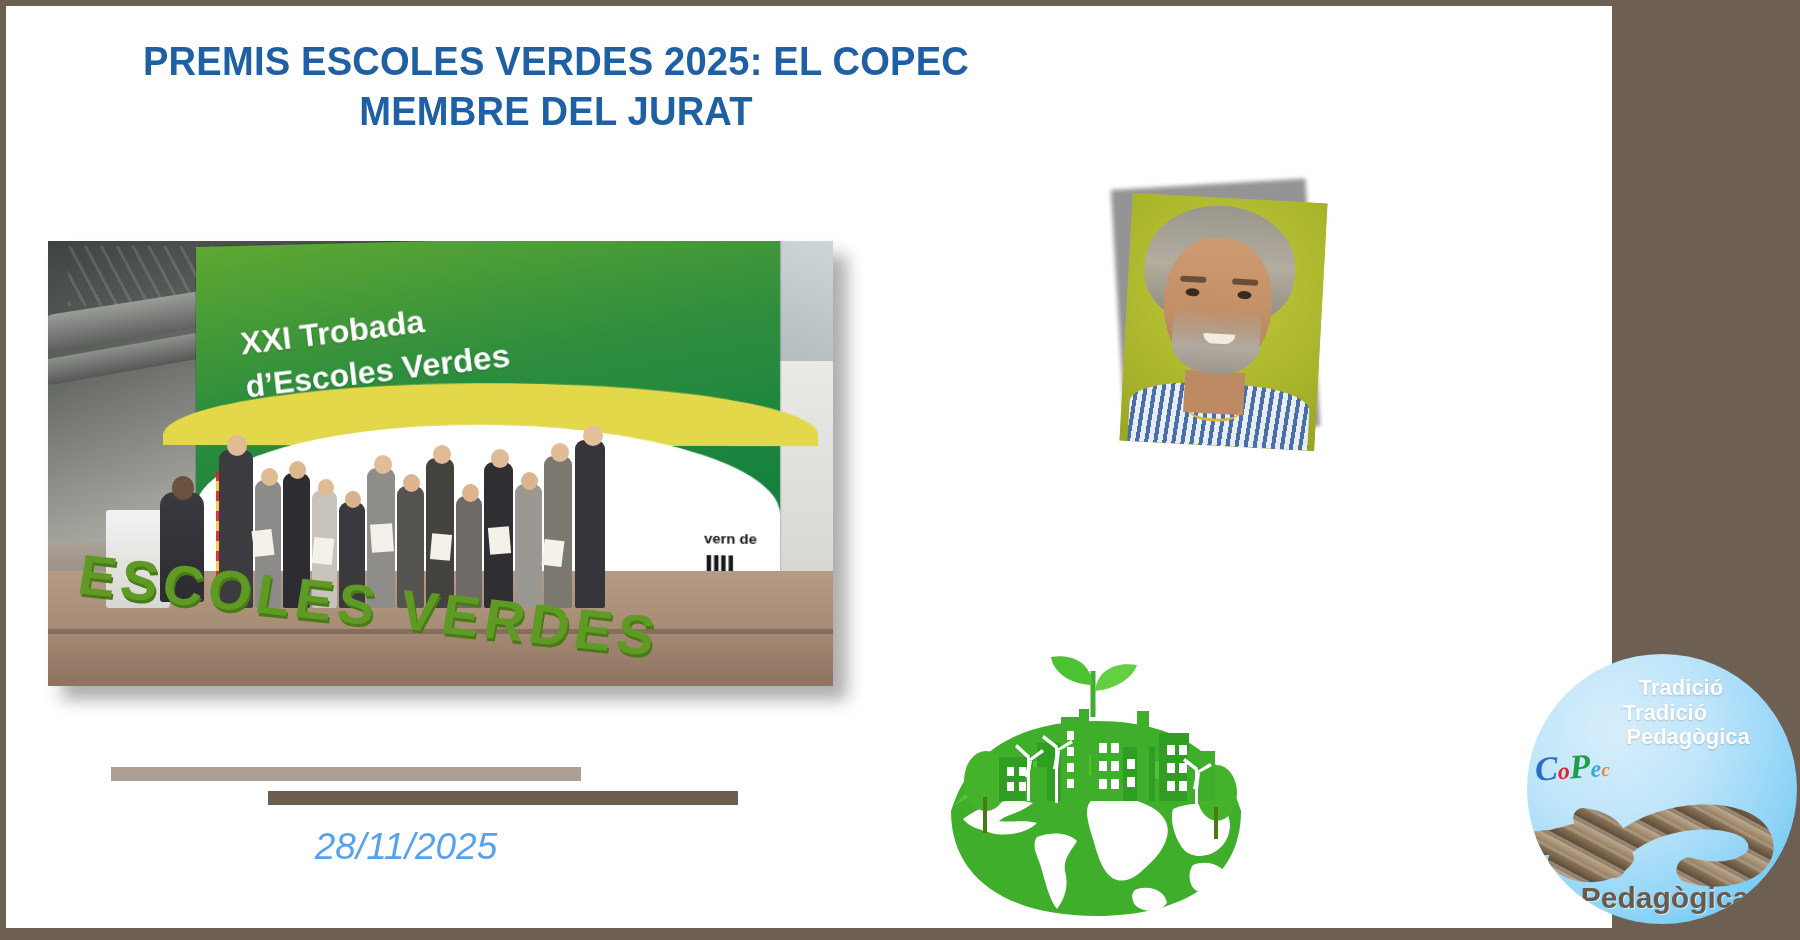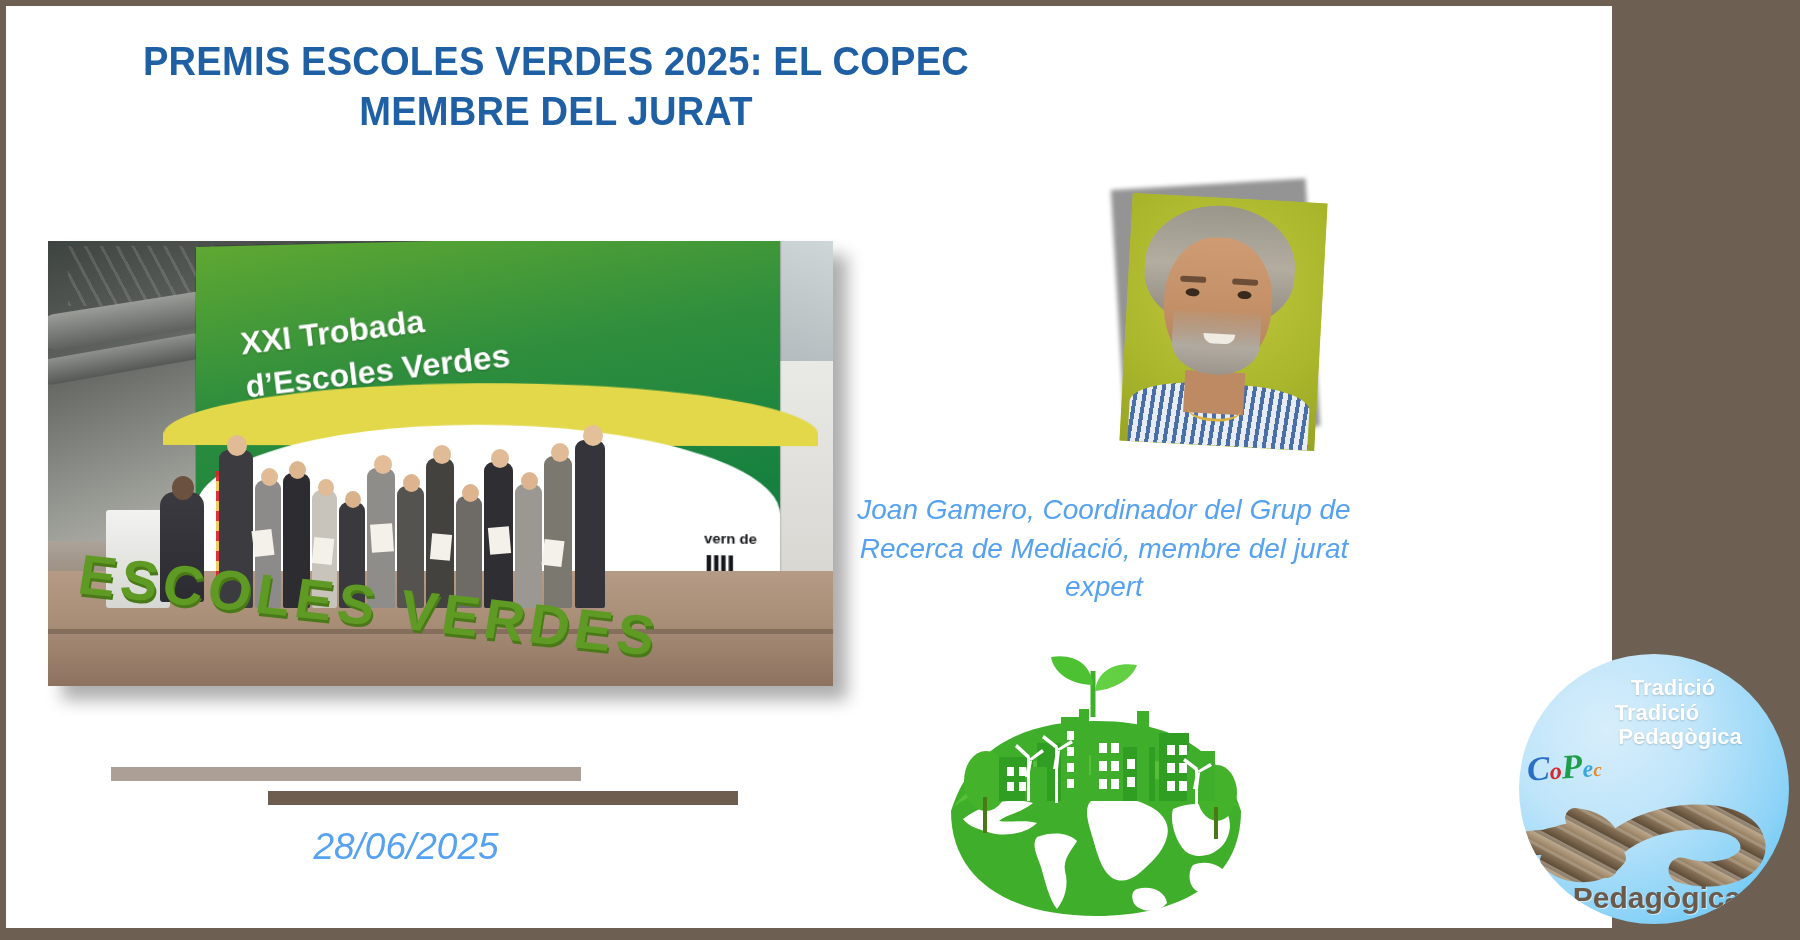--- a/index.html
+++ b/index.html
@@ -283,21 +283,21 @@
   
   #eco-globe {
     position:absolute; left:935px; top:645px; width:310px; height:265px;
   }
 
   
   #copec-logo {
     position:absolute; left:1505px; top:648px; width:270px; height:270px;
   }
   #copec-circle {
-    position:absolute; left:8px; top:0; width:100%; height:100%;
+    position:absolute; left:16px; top:0; width:100%; height:100%;
     border-radius:50%;
     background: radial-gradient(circle at 32% 28%, #d7eefb 0%, #bfe5fa 35%, #8dd3f7 70%, #49bdf3 100%);
     overflow:hidden;
   }
   .copec-top {
     position:absolute; left:0; top:22px; width:100%;
     color:#ffffff; font-size:22px; font-weight:bold; line-height:1.12;
     text-align:center;
     text-shadow: 0 1px 2px rgba(0,0,0,.18);
   }
@@ -435,25 +435,24 @@
         <div class="face"></div>
         <div class="beard"></div>
         <div class="brow" style="left:52px;top:80px;"></div>
         <div class="brow" style="left:104px;top:80px;"></div>
         <div class="eye" style="left:58px;top:92px;"></div>
         <div class="eye" style="left:110px;top:92px;"></div>
         <div class="mouth"></div>
       </div>
     </div>
 
-    <div id="caption">Joan Gamero, Coordinador del Grup de Recerca de Mediació, membre del jurat expert</div>
 
     <div id="bar-light"></div>
     <div id="bar-dark"></div>
-    <div id="date">28/06/2025</div>
+    <div id="date">28/11/2025</div>
 
     <div id="eco-globe">
       <svg viewBox="0 0 310 265" width="310" height="265" xmlns="http://www.w3.org/2000/svg">
 
         <path d="M5 150 A150 150 0 0 1 305 150 L305 265 L5 265 Z" fill="#ffffff"></path>
         <path d="M10 160 C30 95 85 70 155 70 C225 70 280 95 300 160
                  C300 230 240 265 155 265 C70 265 10 230 10 160 Z" fill="#3fae2a"></path>
 
         <path d="M22 168 C46 150 74 146 92 152 C78 163 66 163 58 170 C70 172 84 168 96 172
                  C86 182 66 186 50 182 C40 179 28 176 22 168 Z" fill="#ffffff"></path>

